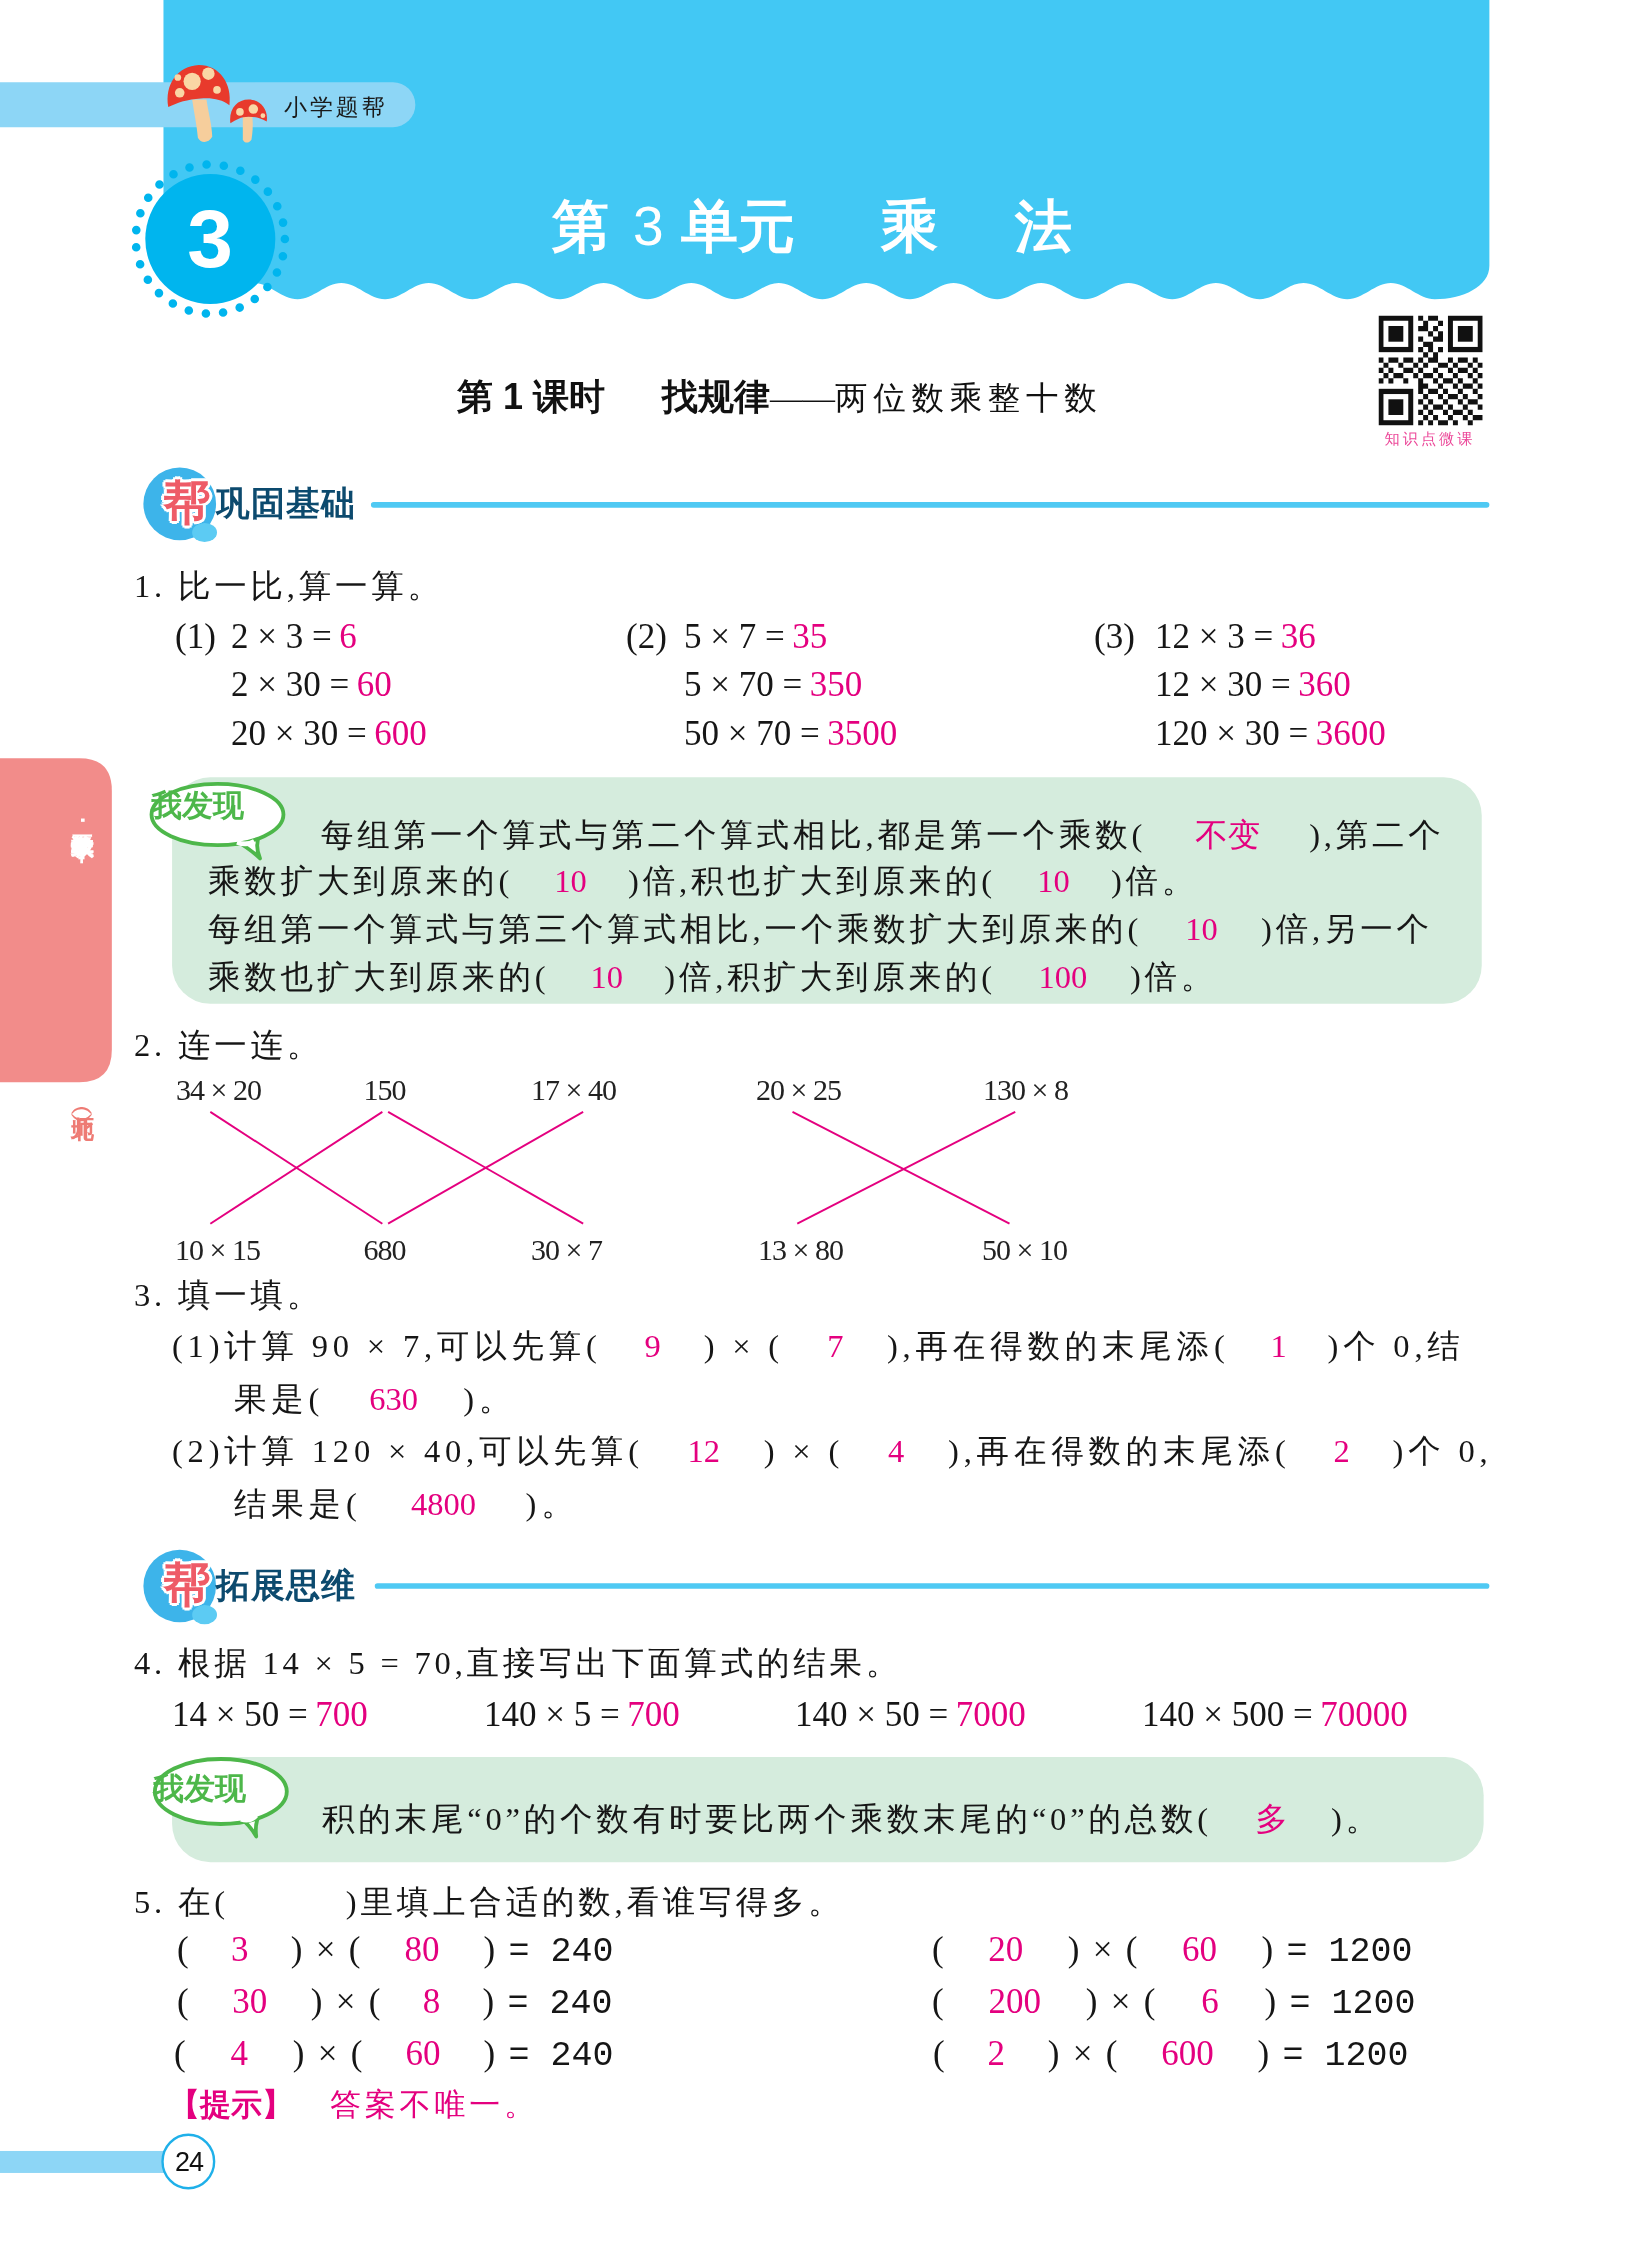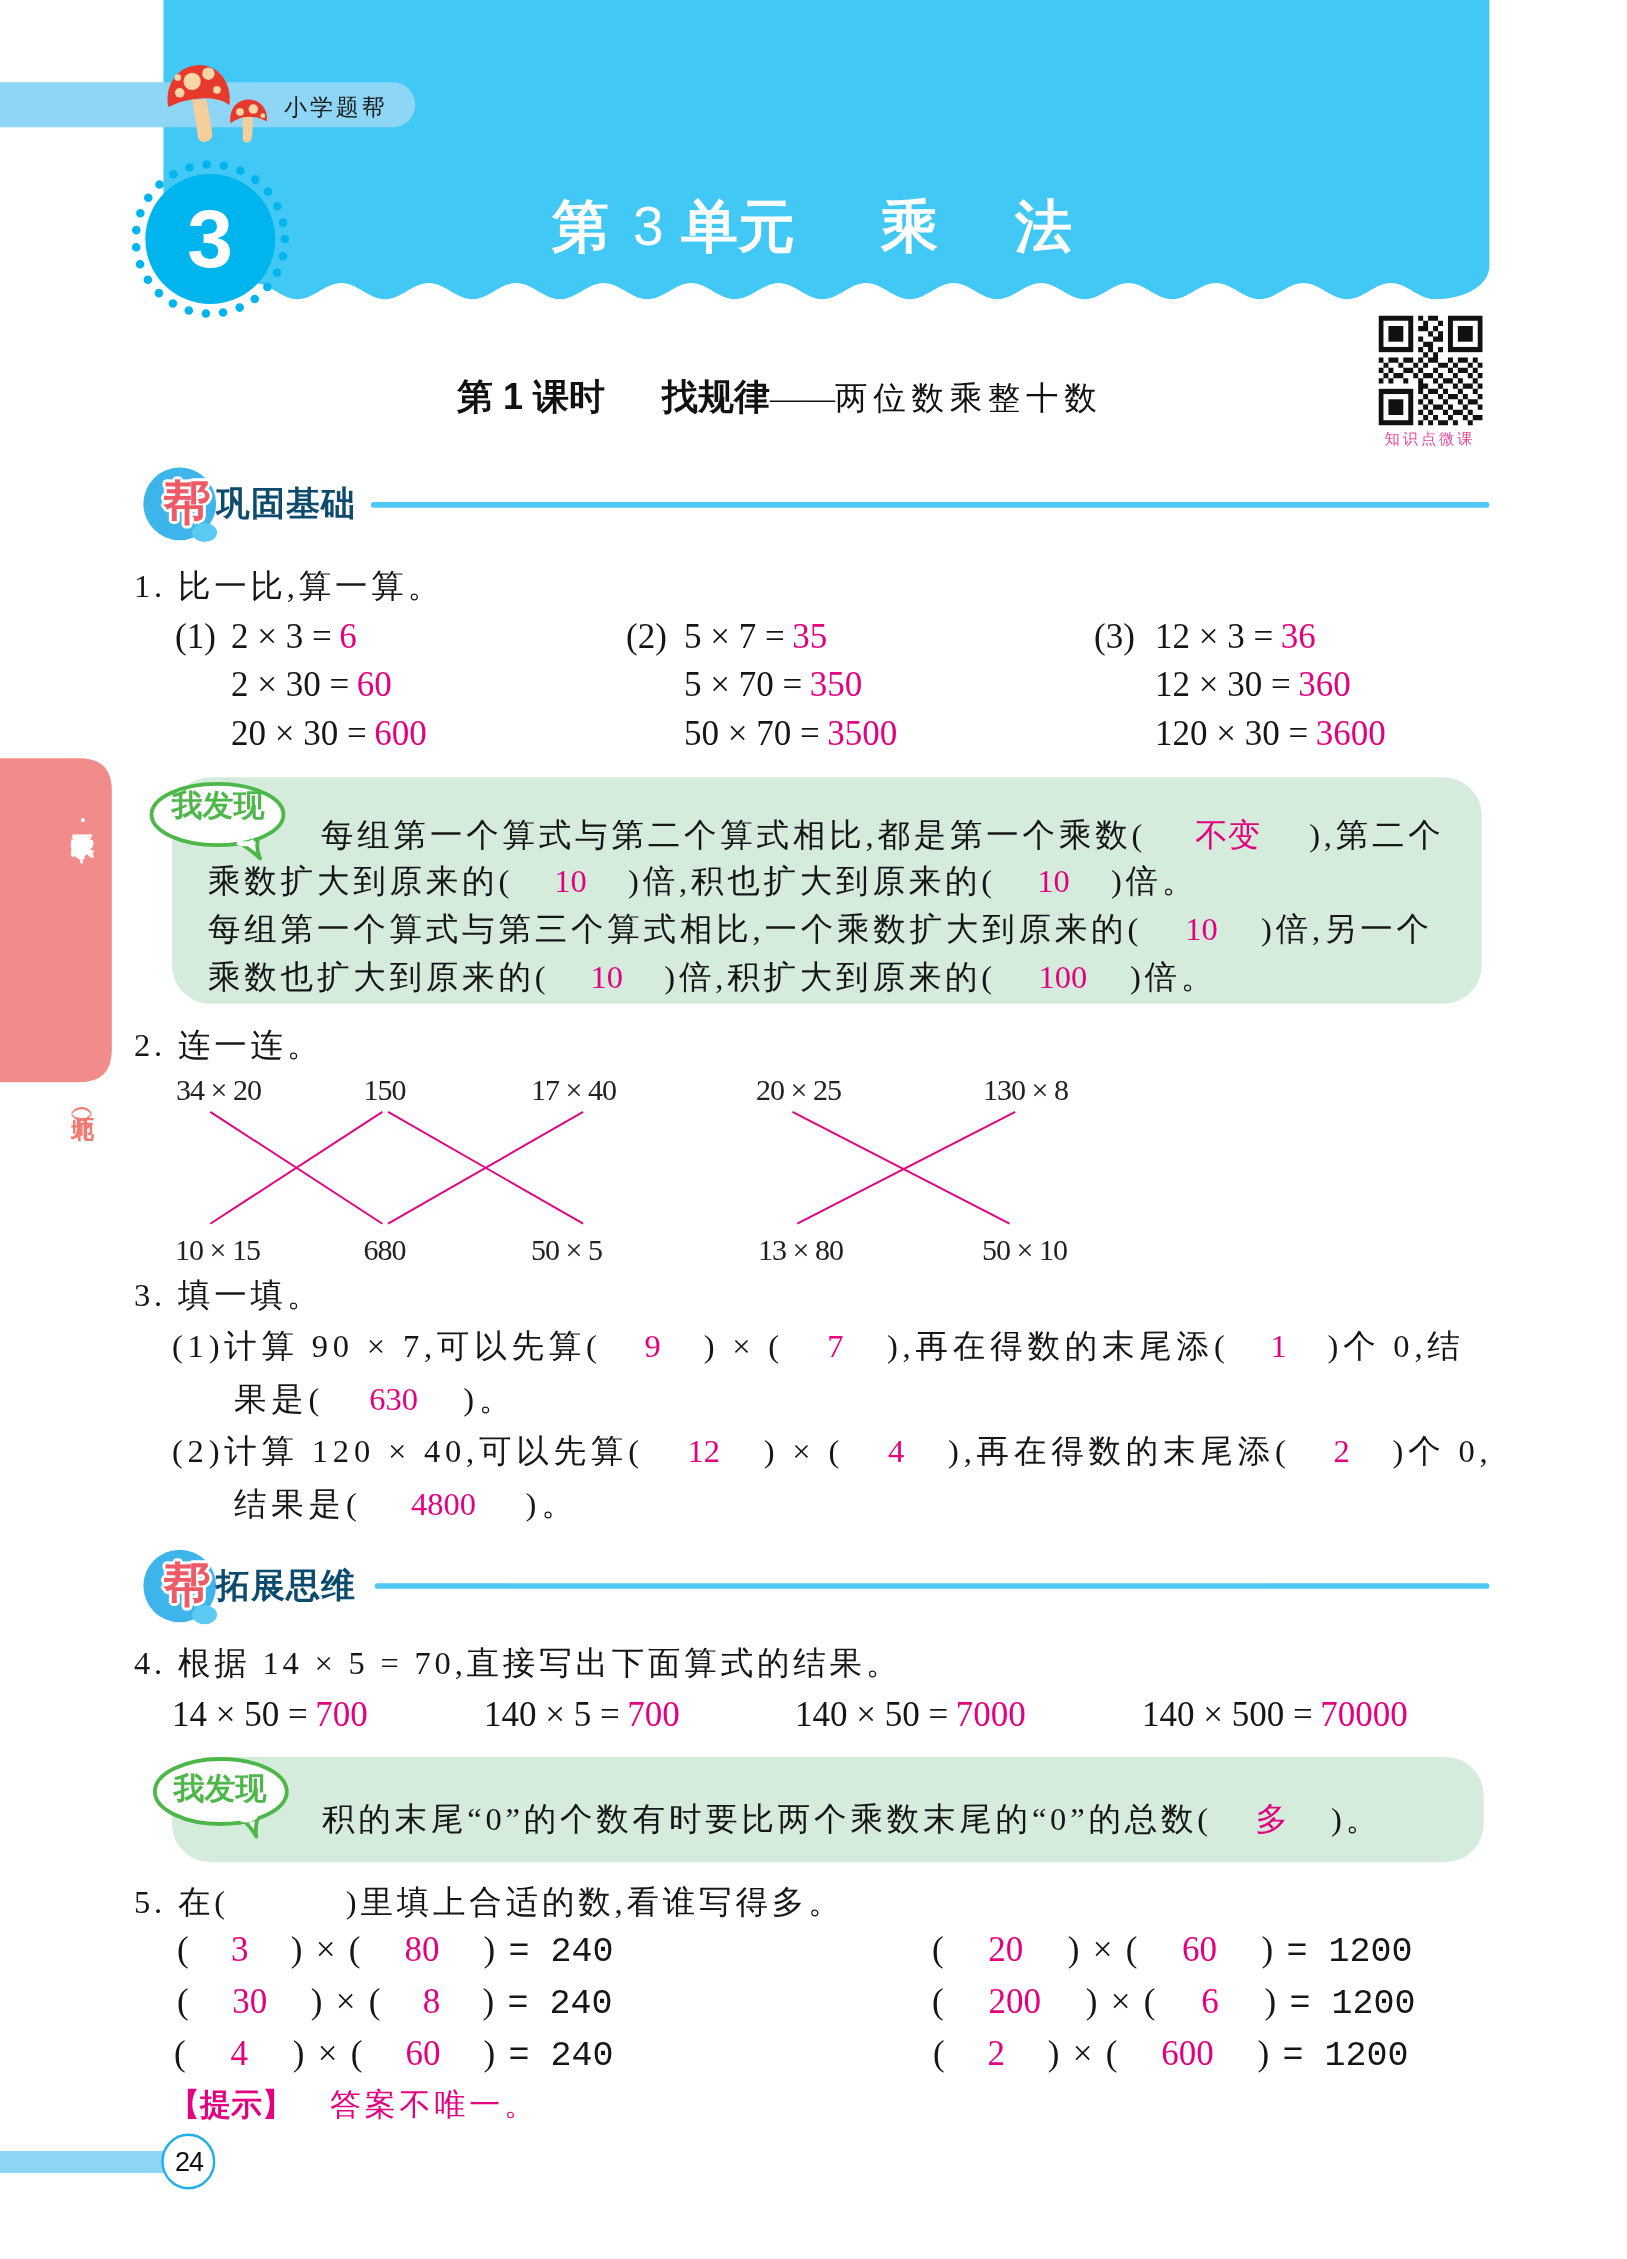--- a/index.html
+++ b/index.html
@@ -17,21 +17,21 @@
   .ut { font-family: "Liberation Sans", "DejaVu Sans", sans-serif; font-size: 57px; font-weight: bold; color: #ffffff; line-height: 67px; }
   .ut-num { font-weight: normal; font-size: 55px; }
   .badge-num { font-family: "Liberation Sans", "DejaVu Sans", sans-serif; font-size: 82px; font-weight: bold; color: #ffffff; width: 130px; text-align: center; line-height: 96px; }
   .brand { font-family: "Liberation Sans", "DejaVu Sans", sans-serif; font-size: 23px; color: #1a1a1a; letter-spacing: 2.9px; line-height: 29px; }
   .lesson-b { font-family: "Liberation Sans", "DejaVu Sans", sans-serif; font-weight: bold; font-size: 36px; color: #111; line-height: 48px; }
   .lesson-s { font-family: "Liberation Serif", "DejaVu Serif", serif; font-size: 32.5px; color: #111; letter-spacing: 5.7px; line-height: 48px; }
   .qr-cap { font-family: "Liberation Serif", "DejaVu Serif", serif; font-size: 15.3px; color: #ec4899; letter-spacing: 2.9px; width: 104px; text-align: center; line-height: 19px; }
   .sec-badge { font-family: "Liberation Sans", "DejaVu Sans", sans-serif; font-size: 48px; font-weight: bold; color: #EE5B67; line-height: 57px;
     text-shadow: 1.9px 1.9px 0 #fff, -1.9px -1.9px 0 #fff, 1.9px -1.9px 0 #fff, -1.9px 1.9px 0 #fff, 0 2.9px 0 #fff, 2.9px 0 0 #fff, 0 -2.9px 0 #fff, -2.9px 0 0 #fff; }
   .sec-title { font-family: "Liberation Sans", "DejaVu Sans", sans-serif; font-size: 34px; font-weight: bold; color: #0c4a6e; line-height: 42px; letter-spacing: 1px; }
-  .disc-badge { font-family: "Liberation Sans", "DejaVu Sans", sans-serif; font-size: 31px; font-weight: bold; color: #4DB74A; line-height: 38px; width: 134px; text-align: center; }
+  .disc-badge { font-family: "Liberation Sans", "DejaVu Sans", sans-serif; font-size: 31px; font-weight: bold; color: #4DB74A; line-height: 38px; width: 134px; }
   .ml { font-family: "Liberation Serif", "DejaVu Serif", serif; font-size: 30px; color: #222; line-height: 38px; width: 153px; text-align: center; letter-spacing: -1px; }
   .side { writing-mode: vertical-rl; font-family: "Liberation Sans", "DejaVu Sans", sans-serif; font-weight: bold; font-size: 23px; line-height: 27px; }
   .hint-l { font-family: "Liberation Sans", "DejaVu Sans", sans-serif; font-weight: bold; font-size: 31px; color: #E4007F; line-height: 48px; }
   .hint-t { font-family: "Liberation Serif", "DejaVu Serif", serif; font-size: 31px; color: #E4007F; line-height: 48px; letter-spacing: 3.8px; }
   .pn { font-family: "Liberation Sans", "DejaVu Sans", sans-serif; font-size: 27px; color: #111; width: 52px; text-align: center; line-height: 54px; letter-spacing: -1px; }
 </style>
 </head>
 <body>
 
 <div id="page">
@@ -186,21 +186,21 @@
   </div>
 
   <div class="a t" style="left:134px;top:1021px;">2. 连一连。</div>
   <div class="a ml" style="left:142px;top:1071px;">34 × 20</div>
   <div class="a ml" style="left:308px;top:1071px;">150</div>
   <div class="a ml" style="left:497px;top:1071px;">17 × 40</div>
   <div class="a ml" style="left:722px;top:1071px;">20 × 25</div>
   <div class="a ml" style="left:949px;top:1071px;">130 × 8</div>
   <div class="a ml" style="left:141px;top:1231px;">10 × 15</div>
   <div class="a ml" style="left:308px;top:1231px;">680</div>
-  <div class="a ml" style="left:490px;top:1231px;">50 × 5</div>
+  <div class="a ml" style="left:490px;top:1231px;">30 × 7</div>
   <div class="a ml" style="left:724px;top:1231px;">13 × 80</div>
   <div class="a ml" style="left:948px;top:1231px;">50 × 10</div>
 
   <div class="a t" style="left:134px;top:1271px;">3. 填一填。</div>
   <div class="a t t5" style="left:172px;top:1322px;">
     <span>(1)计算 90 × 7,可以先算(</span><span class="ans" style="width:102px">9</span><span>) × (</span><span class="ans" style="width:103px">7</span><span>),再在得数的末尾添(</span><span class="ans" style="width:98px">1</span><span>)个 0,结</span>
   </div>
   <div class="a t t5" style="left:234px;top:1375px;">
     <span>果是(</span><span class="ans" style="width:139px">630</span><span>)。</span>
   </div>

